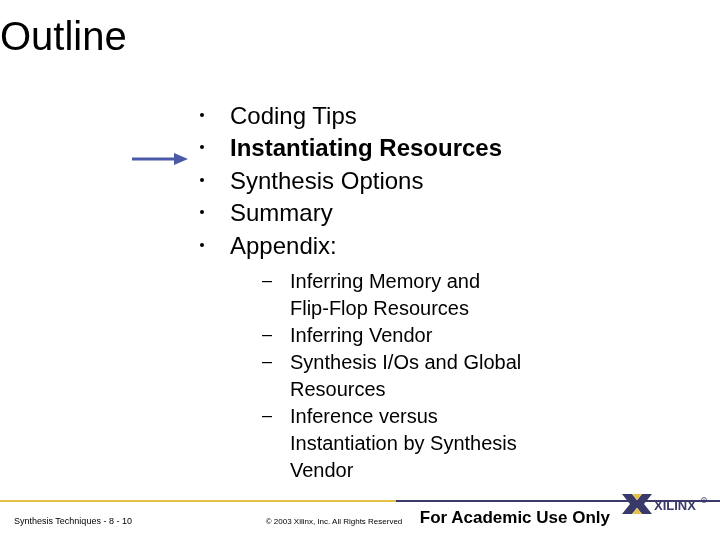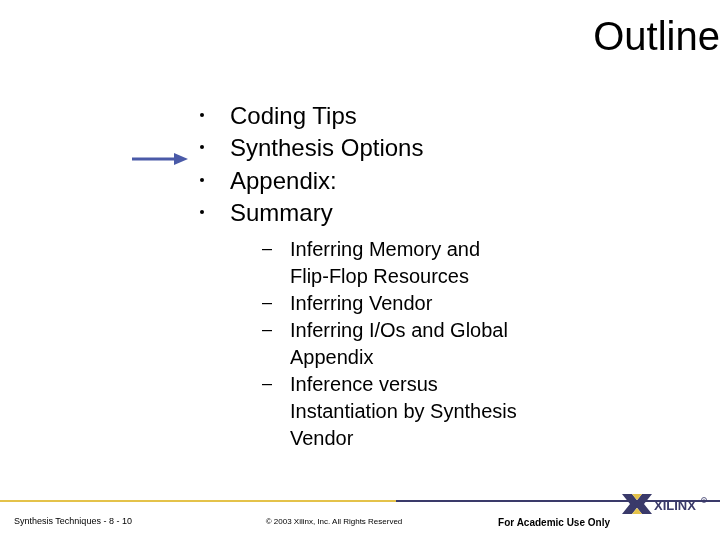--- a/index.html
+++ b/index.html
@@ -1,55 +1,56 @@
 <!DOCTYPE html>
 <html><head>
 <meta charset="utf-8">
 <style>
   * { margin: 0; padding: 0; box-sizing: border-box; }
   html, body { width: 720px; height: 540px; font-family: Verdana, Geneva, sans-serif; background: #fff; }
   .slide { width: 720px; height: 540px; position: relative; overflow: hidden; }
-  .title { font-family: "Segoe UI", Verdana, sans-serif; font-size: 40px; text-align: right; margin-top: 14px; font-weight: 400; color: #000; }
+  .title { font-family: "Segoe UI", Verdana, sans-serif; font-size: 40px; text-align: left; margin-top: 14px; font-weight: 400; color: #000; }
   .content { position: absolute; top: 100px; left: 0; width: 584px; }
   .main-list { list-style: none; margin-left: 230px; }
   .main-list li { position: relative; font-size: 24px; line-height: 1.35; color: #000; }
   .main-list li .bullet-dot { position: absolute; left: -30px; top: 13px; width: 4px; height: 4px; background: #000; border-radius: 50%; }
   .bold { font-weight: 700; }
   .sub-list { list-style: none; margin-left: 290px; margin-top: 6px; }
   .sub-list li { position: relative; font-size: 20px; line-height: 1.35; color: #000; padding-right: 60px; }
   .sub-list li .dash { position: absolute; left: -28px; top: 0; font-size: 18px; }
   .arrow { position: absolute; left: 130px; top: 152px; }
   .footer-line { position: absolute; left: 0; bottom: 38px; width: 720px; height: 2px; background: linear-gradient(to right, #e4c24a 0%, #e4c24a 55%, #3a3a6a 55%, #3a3a6a 100%); }
   .logo { position: absolute; right: 12px; bottom: 14px; }
   .footer-left { position: absolute; left: 14px; bottom: 14px; font-size: 9px; color: #000; }
   .footer-center { position: absolute; left: 0; width: 668px; bottom: 14px; text-align: center; font-size: 8px; color: #000; }
-  .footer-right { position: absolute; right: 110px; bottom: 12px; font-size: 10px; font-weight: 700; color: #000; text-align: center; }
+  .footer-right { position: absolute; right: 110px; bottom: 12px; font-size: 17px; font-weight: 700; color: #000; text-align: center; }
 </style>
 </head>
 <body>
 <div class="slide">
 
   <h1 class="title">Outline</h1>
 
   <svg class="arrow" width="60" height="14" viewBox="0 0 60 14">
     <line x1="2" y1="7" x2="46" y2="7" stroke="#4a5aa8" stroke-width="3"></line>
     <polygon points="44,1 58,7 44,13" fill="#4a5aa8"></polygon>
   </svg>
 
   <div class="content">
     <ul class="main-list">
       <li><span class="bullet-dot"></span><span>Coding Tips</span></li>
+      <li><span class="bullet-dot"></span><span class="bold">Instantiating Resources</span></li>
       <li><span class="bullet-dot"></span><span>Synthesis Options</span></li>
+      <li><span class="bullet-dot"></span><span>Summary</span></li>
       <li><span class="bullet-dot"></span><span>Appendix:</span></li>
-      <li><span class="bullet-dot"></span><span>Summary</span></li>
     </ul>
     <ul class="sub-list">
       <li><span class="dash">–</span><span>Inferring Memory and Flip-Flop Resources</span></li>
       <li><span class="dash">–</span><span>Inferring Vendor</span></li>
-      <li><span class="dash">–</span><span>Inferring I/Os and Global Appendix</span></li>
+      <li><span class="dash">–</span><span>Synthesis I/Os and Global Resources</span></li>
       <li><span class="dash">–</span><span>Inference versus Instantiation by Synthesis Vendor</span></li>
     </ul>
   </div>
 
   <div class="footer-line"></div>
 
   <div class="footer-left">Synthesis Techniques  -  8  -  10</div>
   <div class="footer-center">© 2003 Xilinx, Inc. All Rights Reserved</div>
   <div class="footer-right">For Academic Use Only</div>
 

